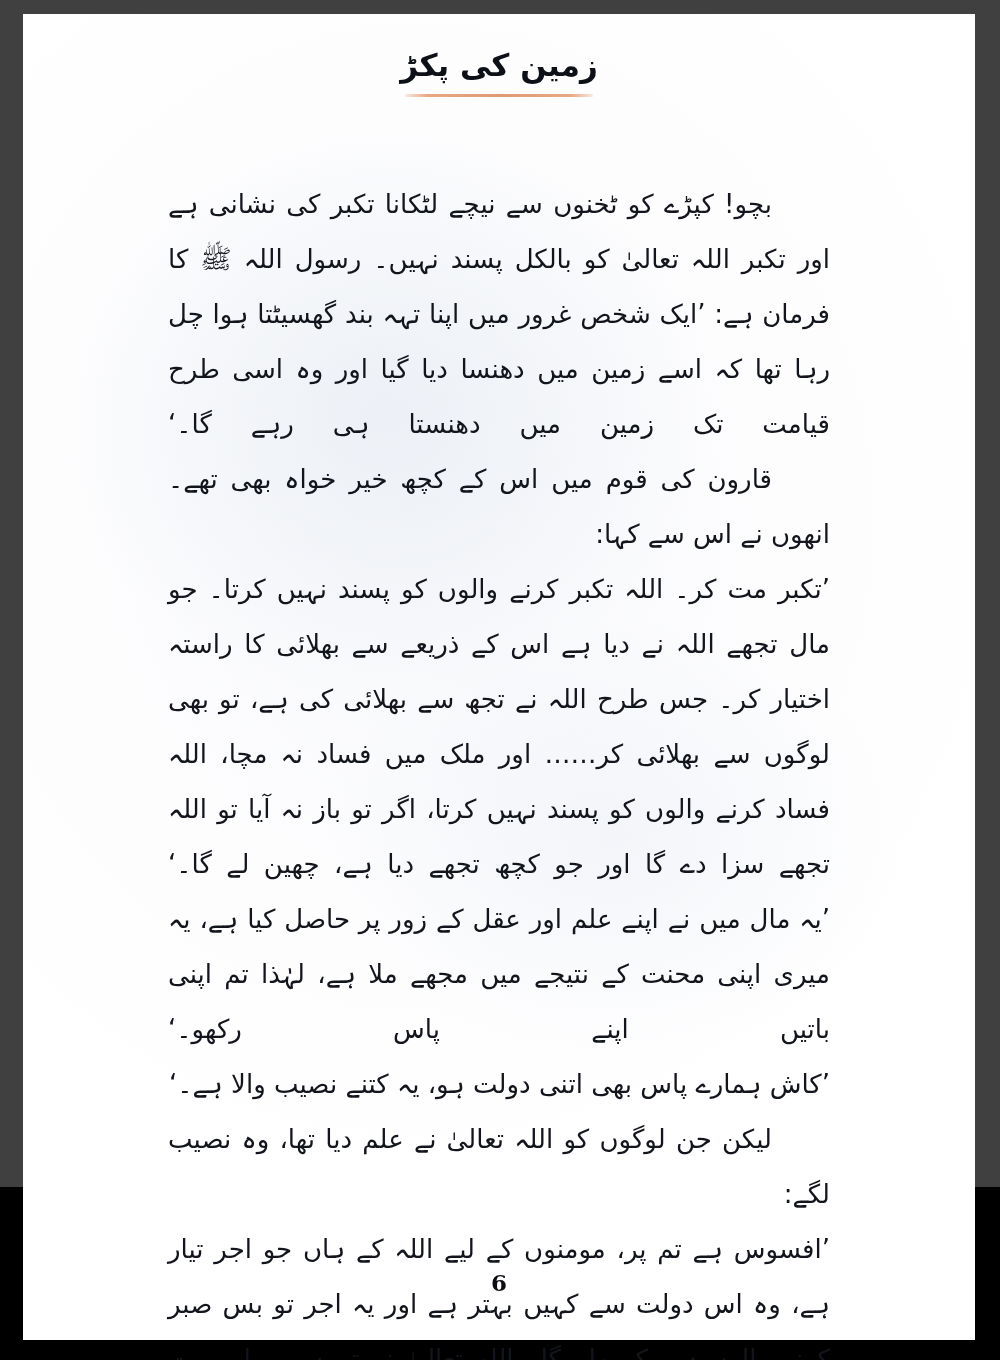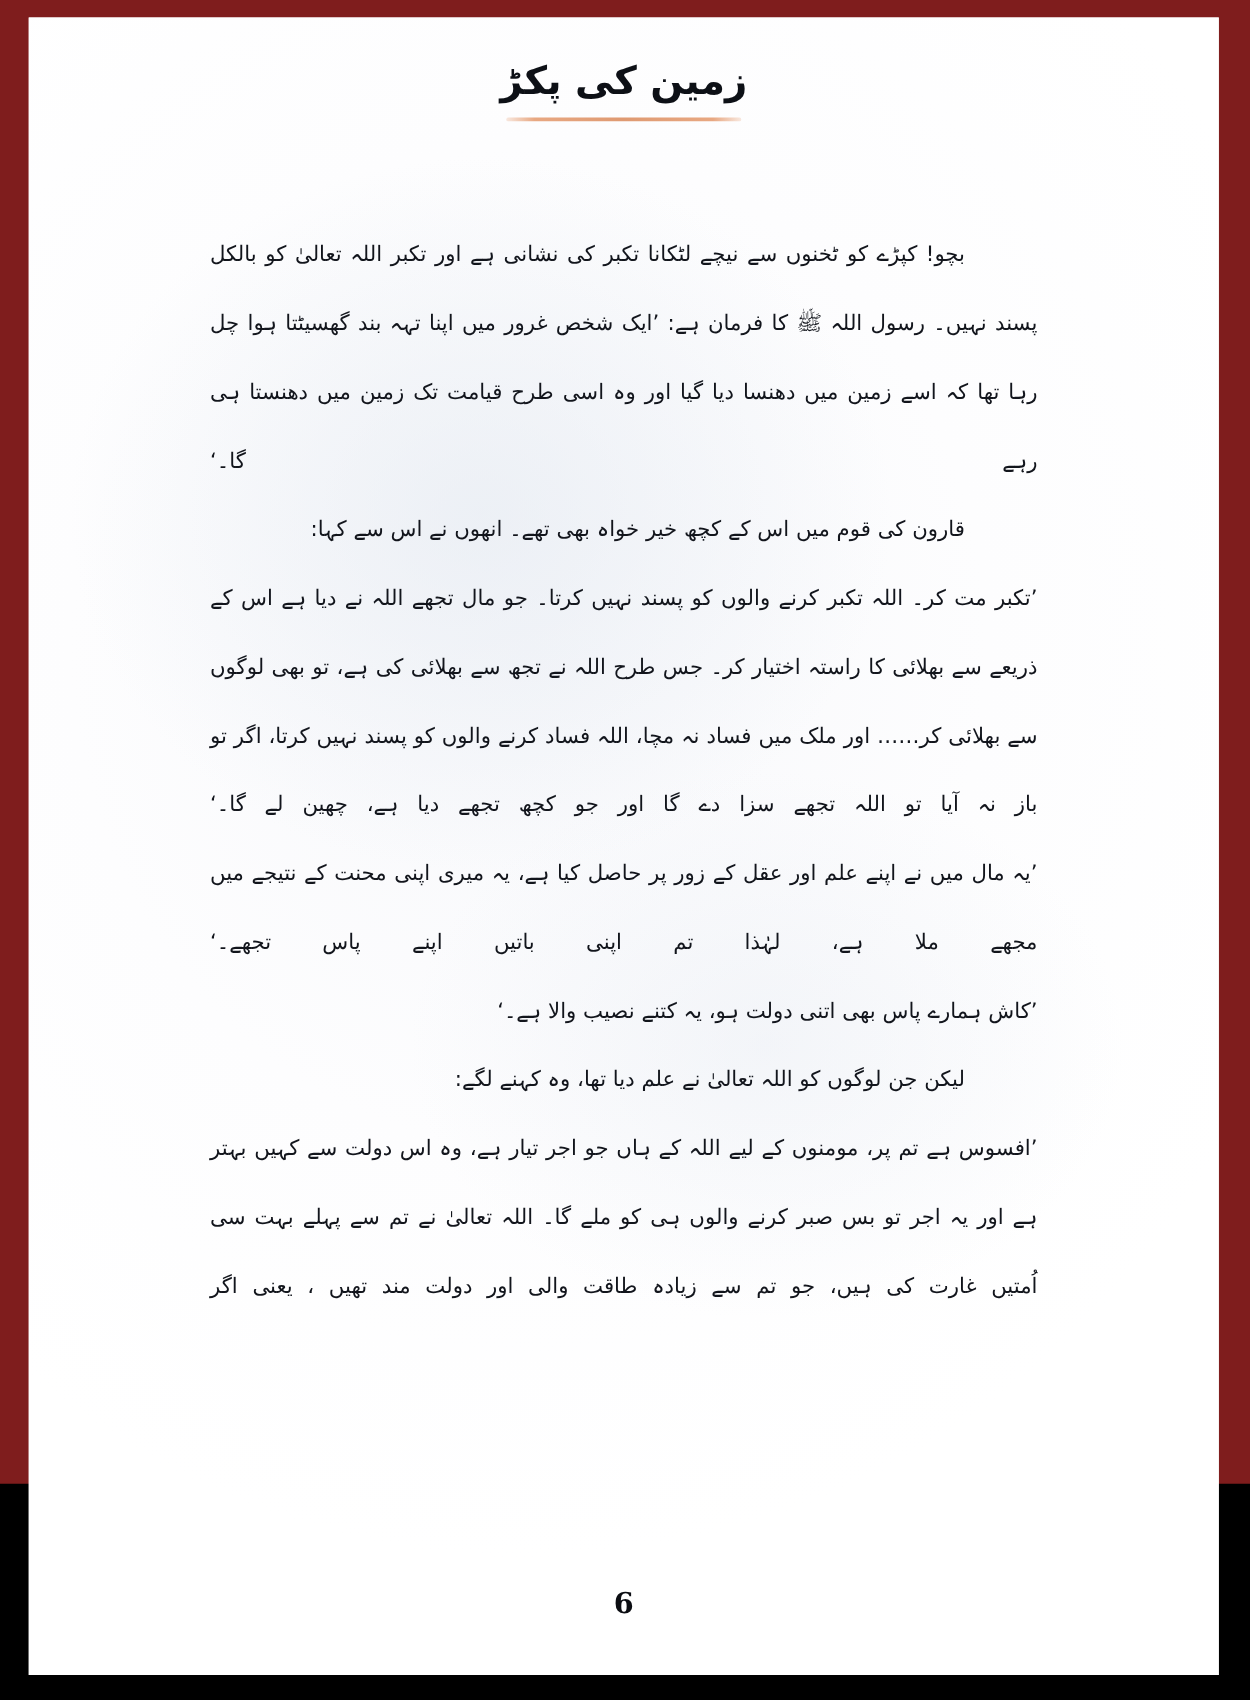--- a/index.html
+++ b/index.html
@@ -13,21 +13,21 @@
     height: 1360px;
     overflow: hidden;
     font-family: "DejaVu Sans", "Liberation Sans", sans-serif;
   }
 
   
   .scan-backdrop {
     position: relative;
     width: 1000px;
     height: 1187px;
-    background: #7f1d1d;
+    background: #404040;
   }
   .page-sheet {
     position: absolute;
     left: 23px;
     top: 14px;
     width: 952px;
     height: 1326px;
     background:
       radial-gradient(ellipse 70% 55% at 42% 38%, #f7f8fb 0%, #fdfdfe 55%, #ffffff 100%),
       #ffffff;
@@ -80,21 +80,21 @@
     top: 163px;
     right: 145px;
     left: 145px;
     direction: rtl;
     text-align: justify;
     text-align-last: justify;
   }
   .para {
     margin: 0 0 0 0;
     font-family: "DejaVu Sans", "Liberation Sans", sans-serif;
-    font-size: 17px;
+    font-size: 26px;
     line-height: 55px;
     color: #12151c;
     direction: rtl;
     text-align: justify;
     text-align-last: justify;
     font-weight: 500;
   }
   .para.indent-start {
     text-indent: 58px;
   }
@@ -129,21 +129,21 @@
 
     <div class="title-block">
       <h1 class="doc-title">زمین کی پکڑ</h1>
       <div class="title-rule"></div>
     </div>
 
     <div class="body-text">
       <p class="para indent-start">بچو! کپڑے کو ٹخنوں سے نیچے لٹکانا تکبر کی نشانی ہے اور تکبر اللہ تعالیٰ کو بالکل پسند نہیں۔ رسول اللہ ﷺ کا فرمان ہے: ’ایک شخص غرور میں اپنا تہہ بند گھسیٹتا ہوا چل رہا تھا کہ اسے زمین میں دھنسا دیا گیا اور وہ اسی طرح قیامت تک زمین میں دھنستا ہی رہے گا۔‘</p>
       <p class="para ragged-indent">قارون کی قوم میں اس کے کچھ خیر خواہ بھی تھے۔ انھوں نے اس سے کہا:</p>
       <p class="para">’تکبر مت کر۔ اللہ تکبر کرنے والوں کو پسند نہیں کرتا۔ جو مال تجھے اللہ نے دیا ہے اس کے ذریعے سے بھلائی کا راستہ اختیار کر۔ جس طرح اللہ نے تجھ سے بھلائی کی ہے، تو بھی لوگوں سے بھلائی کر…… اور ملک میں فساد نہ مچا، اللہ فساد کرنے والوں کو پسند نہیں کرتا، اگر تو باز نہ آیا تو اللہ تجھے سزا دے گا اور جو کچھ تجھے دیا ہے، چھین لے گا۔‘</p>
-      <p class="para">’یہ مال میں نے اپنے علم اور عقل کے زور پر حاصل کیا ہے، یہ میری اپنی محنت کے نتیجے میں مجھے ملا ہے، لہٰذا تم اپنی باتیں اپنے پاس تجھے۔‘</p>
+      <p class="para">’یہ مال میں نے اپنے علم اور عقل کے زور پر حاصل کیا ہے، یہ میری اپنی محنت کے نتیجے میں مجھے ملا ہے، لہٰذا تم اپنی باتیں اپنے پاس رکھو۔‘</p>
       <p class="para ragged">’کاش ہمارے پاس بھی اتنی دولت ہو، یہ کتنے نصیب والا ہے۔‘</p>
-      <p class="para ragged-indent">لیکن جن لوگوں کو اللہ تعالیٰ نے علم دیا تھا، وہ کہنے لگے:</p>
+      <p class="para ragged-indent">لیکن جن لوگوں کو اللہ تعالیٰ نے علم دیا تھا، وہ نصیب لگے:</p>
       <p class="para">’افسوس ہے تم پر، مومنوں کے لیے اللہ کے ہاں جو اجر تیار ہے، وہ اس دولت سے کہیں بہتر ہے اور یہ اجر تو بس صبر کرنے والوں ہی کو ملے گا۔ اللہ تعالیٰ نے تم سے پہلے بہت سی اُمتیں غارت کی ہیں، جو تم سے زیادہ طاقت والی اور دولت مند تھیں ، یعنی اگر</p>
     </div>
 
     <div class="page-number">6</div>
   </div>
 </div>
 
 </body></html>

